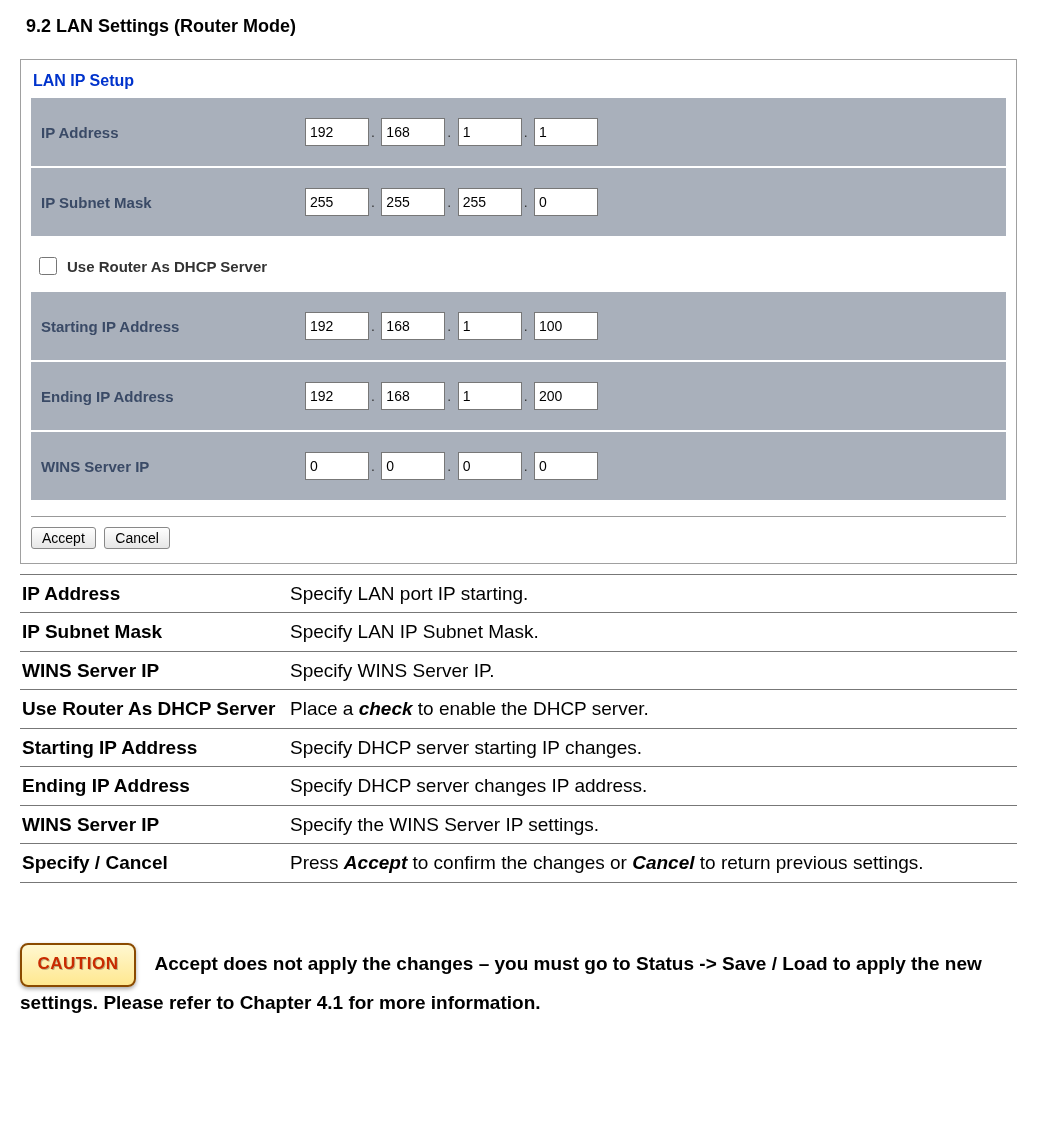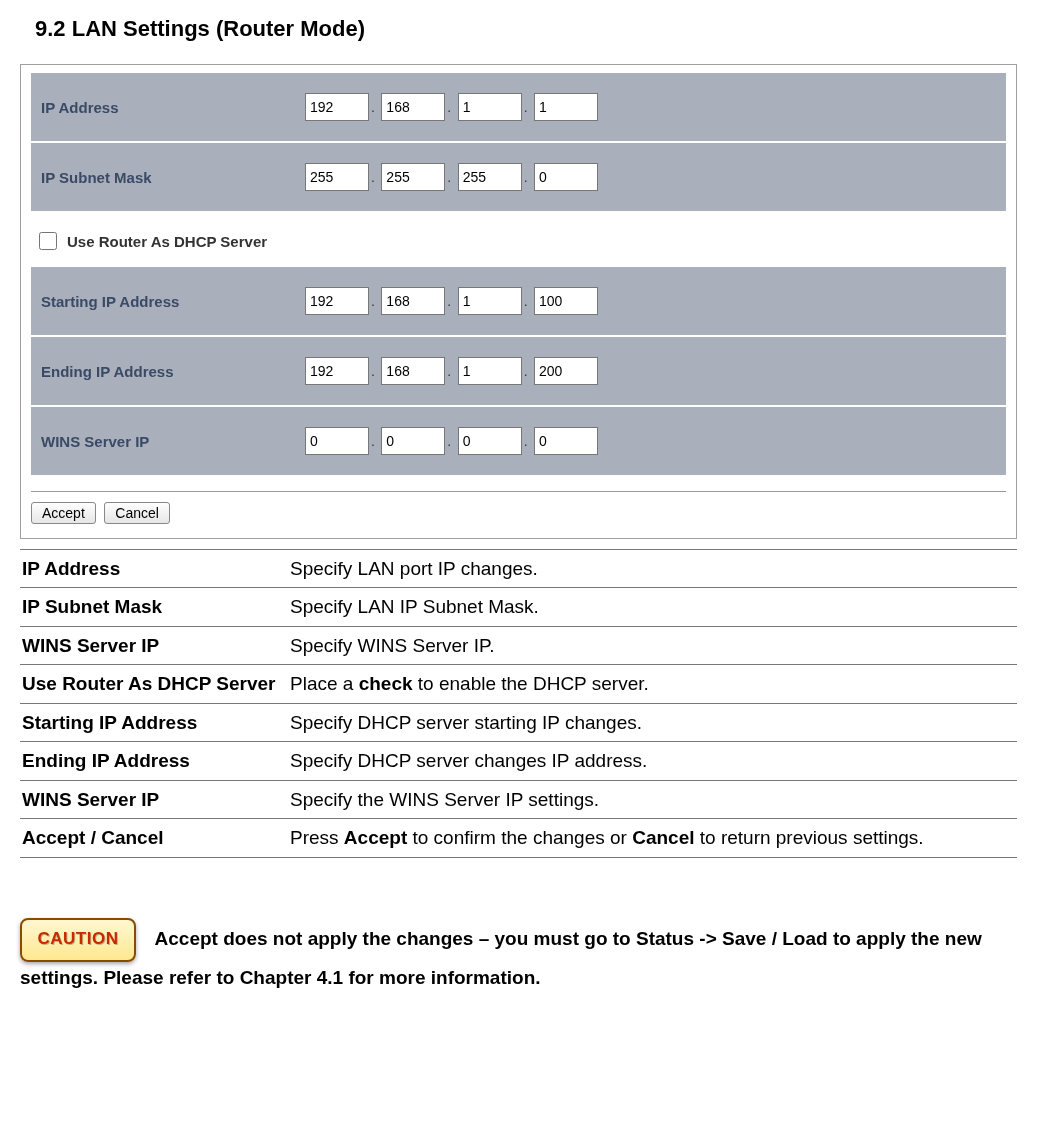--- a/index.html
+++ b/index.html
@@ -5,23 +5,23 @@
   body {
     font-family: "Segoe UI", Tahoma, Arial, sans-serif;
     margin: 0;
     padding: 16px 20px;
     background: #fff;
     color: #000;
     width: 1037px;
     box-sizing: border-box;
   }
   h2.page-title {
-    font-size: 22px;
-    font-weight: 700;
-    margin: 0 0 22px 15px;
+    font-size: 18px;
+    font-weight: 700;
+    margin: 0 0 22px 6px;
   }
   .panel {
     border: 1px solid #a0a0a0;
     padding: 8px 10px 14px 10px;
     background: #fff;
     margin-bottom: 10px;
   }
   .panel-title {
     color: #0033cc;
     font-weight: 700;
@@ -134,28 +134,29 @@
     text-align: center;
     line-height: 38px;
     font-family: Arial Black, Arial, sans-serif;
     font-weight: 900;
     font-size: 17px;
     color: #c82a00;
     letter-spacing: 0.5px;
     margin-right: 14px;
     text-shadow: 1px 1px 0 rgba(0,0,0,0.25);
   }
-  b { font-weight: 700; }
+  b { font-weight: 700; font-style: italic; }
 </style>
 </head>
 <body>
 
 <h2 class="page-title">9.2 LAN Settings (Router Mode)</h2>
 
 <div class="panel">
+  <div class="panel-title">LAN IP Setup</div>
 
   <table class="form-table">
     <tbody>
         <tr>
       <td class="label">IP Address</td>
       <td class="fields">
         <input class="octet" value="192" style=""><span class="dot">.</span>
         <input class="octet" value="168" style=""><span class="dot">.</span>
         <input class="octet" value="1" style=""><span class="dot">.</span>
         <input class="octet" value="1" style="">
@@ -212,21 +213,21 @@
 
   <hr class="hr">
   <button class="btn">Accept</button>
   <button class="btn">Cancel</button>
 </div>
 
 <table class="desc-table">
   <tbody id="desc-body">
       <tr>
         <td class="term">IP Address</td>
-        <td>Specify LAN port IP changes.</td>
+        <td>Specify LAN port IP starting.</td>
       </tr>
       <tr>
         <td class="term">IP Subnet Mask</td>
         <td>Specify LAN IP Subnet Mask.</td>
       </tr>
       <tr>
         <td class="term">WINS Server IP</td>
         <td>Specify WINS Server IP.</td>
       </tr>
       <tr>
@@ -239,21 +240,21 @@
       </tr>
       <tr>
         <td class="term">Ending IP Address</td>
         <td>Specify DHCP server changes IP address.</td>
       </tr>
       <tr>
         <td class="term">WINS Server IP</td>
         <td>Specify the WINS Server IP settings.</td>
       </tr>
       <tr>
-        <td class="term">Accept / Cancel</td>
+        <td class="term">Specify / Cancel</td>
         <td>Press <b>Accept</b> to confirm the changes or <b>Cancel</b> to return previous settings.</td>
       </tr>
     </tbody>
 </table>
 
 <div class="caution-row">
   <span class="caution-badge">CAUTION</span>
   <span>Accept does not apply the changes – you must go to Status -&gt; Save / Load to apply the new settings. Please refer to Chapter 4.1 for more information.</span>
 </div>
 

